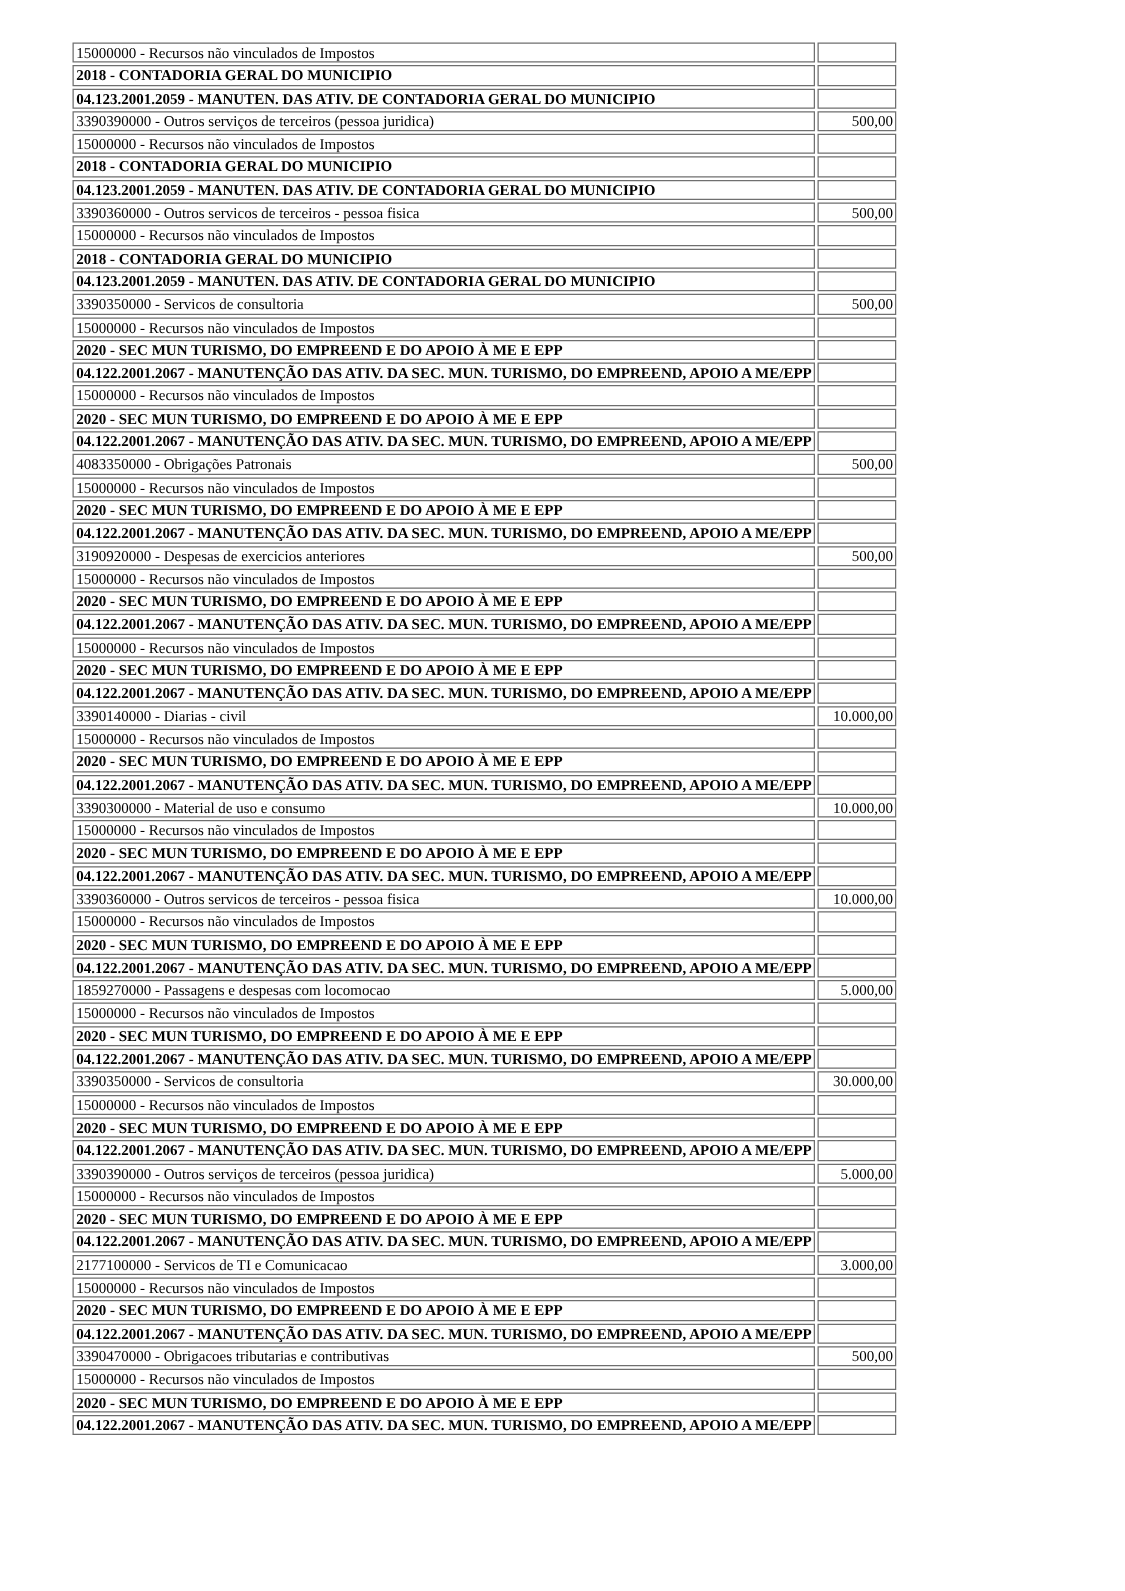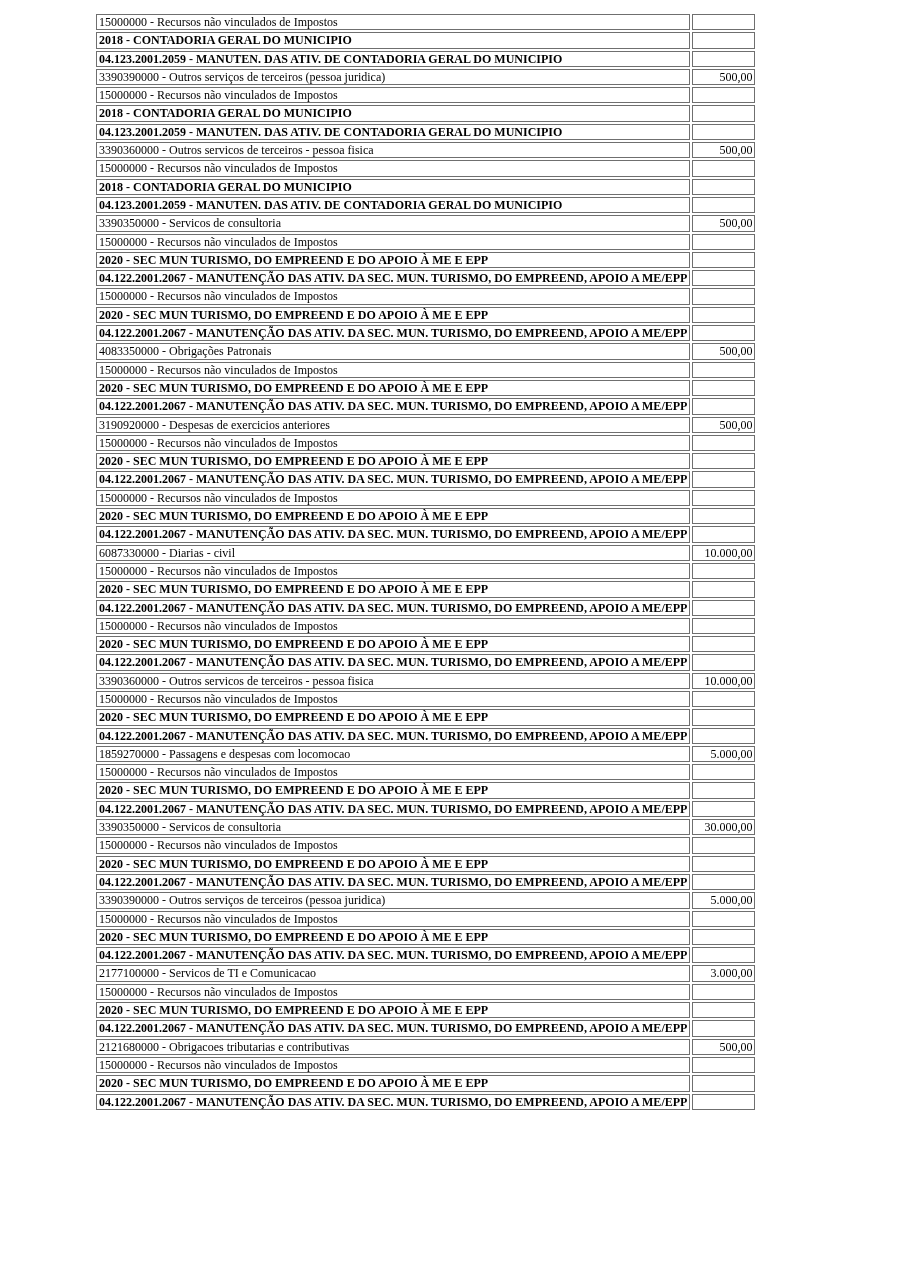--- a/index.html
+++ b/index.html
@@ -6,21 +6,22 @@
     margin: 0;
     padding: 0;
     background: #ffffff;
     width: 900px;
     height: 1273px;
     font-family: "Liberation Serif", serif;
     color: #000000;
   }
   .report-wrap {
     padding-top: 12px;
-    padding-left: 94px;
+    padding-left: 56px;
+    margin-top: 20px;
   }
   table.budget {
     border-collapse: separate;
     border-spacing: 2px;
     table-layout: fixed;
   }
   table.budget td {
     box-sizing: border-box;
     border: 1px solid #6f6f6f;
     background: #ffffff;
@@ -152,34 +153,38 @@
         </tr>
         <tr class="bold">
           <td class="desc">2020 - SEC MUN TURISMO, DO EMPREEND E DO APOIO À ME E EPP</td>
           <td class="val"></td>
         </tr>
         <tr class="bold">
           <td class="desc">04.122.2001.2067 - MANUTENÇÃO DAS ATIV. DA SEC. MUN. TURISMO, DO EMPREEND, APOIO A ME/EPP</td>
           <td class="val"></td>
         </tr>
         <tr class="">
-          <td class="desc">6087330000 - Diarias - civil</td>
+          <td class="desc">3390140000 - Diarias - civil</td>
           <td class="val">10.000,00</td>
         </tr>
         <tr class="">
           <td class="desc">15000000 - Recursos não vinculados de Impostos</td>
           <td class="val"></td>
         </tr>
         <tr class="bold">
           <td class="desc">2020 - SEC MUN TURISMO, DO EMPREEND E DO APOIO À ME E EPP</td>
           <td class="val"></td>
         </tr>
         <tr class="bold">
           <td class="desc">04.122.2001.2067 - MANUTENÇÃO DAS ATIV. DA SEC. MUN. TURISMO, DO EMPREEND, APOIO A ME/EPP</td>
           <td class="val"></td>
+        </tr>
+        <tr class="">
+          <td class="desc">3390300000 - Material de uso e consumo</td>
+          <td class="val">10.000,00</td>
         </tr>
         <tr class="">
           <td class="desc">15000000 - Recursos não vinculados de Impostos</td>
           <td class="val"></td>
         </tr>
         <tr class="bold">
           <td class="desc">2020 - SEC MUN TURISMO, DO EMPREEND E DO APOIO À ME E EPP</td>
           <td class="val"></td>
         </tr>
         <tr class="bold">
@@ -260,21 +265,21 @@
         </tr>
         <tr class="bold">
           <td class="desc">2020 - SEC MUN TURISMO, DO EMPREEND E DO APOIO À ME E EPP</td>
           <td class="val"></td>
         </tr>
         <tr class="bold">
           <td class="desc">04.122.2001.2067 - MANUTENÇÃO DAS ATIV. DA SEC. MUN. TURISMO, DO EMPREEND, APOIO A ME/EPP</td>
           <td class="val"></td>
         </tr>
         <tr class="">
-          <td class="desc">2121680000 - Obrigacoes tributarias e contributivas</td>
+          <td class="desc">3390470000 - Obrigacoes tributarias e contributivas</td>
           <td class="val">500,00</td>
         </tr>
         <tr class="">
           <td class="desc">15000000 - Recursos não vinculados de Impostos</td>
           <td class="val"></td>
         </tr>
         <tr class="bold">
           <td class="desc">2020 - SEC MUN TURISMO, DO EMPREEND E DO APOIO À ME E EPP</td>
           <td class="val"></td>
         </tr>

